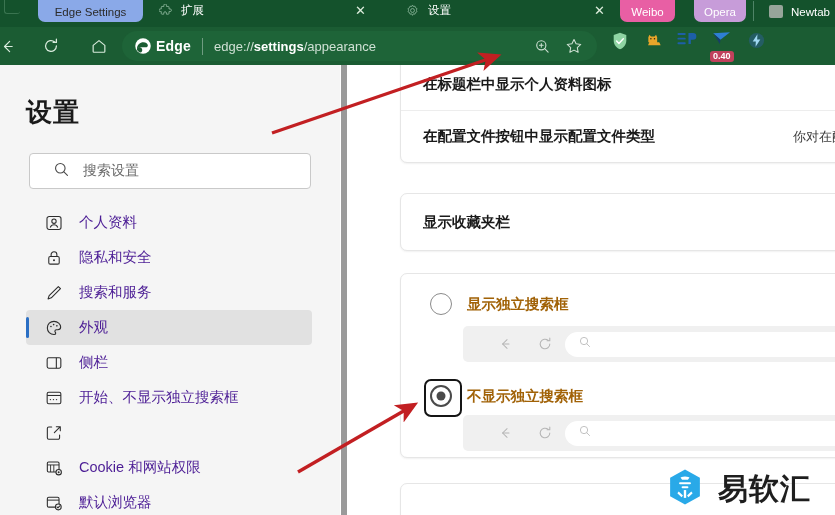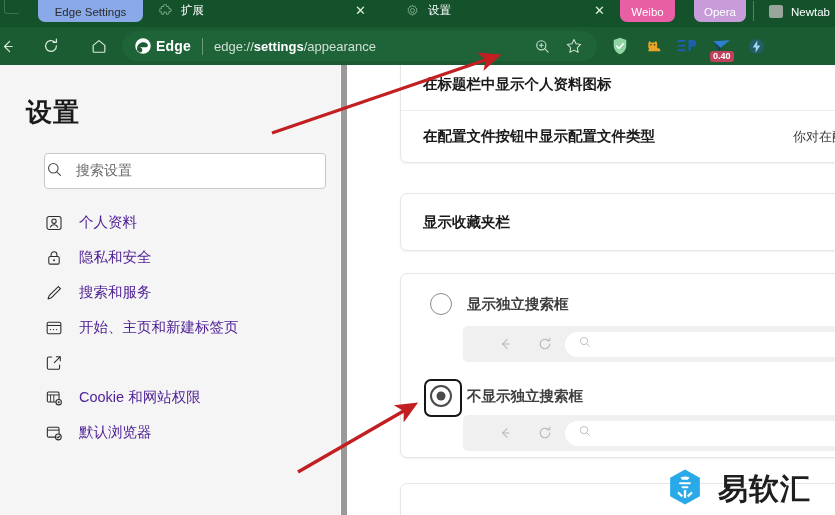--- a/index.html
+++ b/index.html
@@ -59,39 +59,39 @@
     display: flex; align-items: center; padding: 0 8px;
   }
   .ob-brand { display:flex; align-items:center; gap:4px; padding-left:4px; }
   .ob-brand-text { font-size: 14px; font-weight: bold; color: #ffffff; letter-spacing:.2px; }
   .ob-sep { width:1px; height:17px; background:#6f9c81; margin:0 11px; }
   .ob-url { font-size: 13px; color: #cfe0d4; white-space: nowrap; }
   .ob-url b { color:#ffffff; font-weight:bold;margin-top:11px; }
   .ob-right { margin-left:auto; display:flex; align-items:center; gap:2px; }
 
   .ext-icons { position:absolute; left:606px; top:4px; display:flex; align-items:center; gap:6px; }
-  .ext-ico { width:28px; height:30px; display:flex; align-items:center; justify-content:center; position:relative; }
+  .ext-ico { width:28px; height:30px; display:flex; justify-content:center; position:relative; }
   .badge {
     position:absolute; bottom:-1px; left:2px;
     background:#c0415c; color:#fff; font-size:9px; line-height:11px;
     padding:0 3px; border-radius:3px; font-weight:bold;
   }
 
   
   .page { position:absolute; left:0; top:65px; width:835px; height:450px; background:#ffffff; }
 
   .sidebar { position:absolute; left:0; top:0; width:340px; height:450px; background:#f5f5f5; }
   .settings-title {
     position:absolute; left:26px; top:30px;
     font-size:26px; font-weight:bold; color:#1a1a1a; letter-spacing:1px;
   }
   .search-box {
-    position:absolute; left:44px; top:88px; width:282px; height:36px;
+    position:absolute; left:29px; top:88px; width:282px; height:36px;
     background:#ffffff; border:1px solid #c9c9c9; border-radius:4px;
-    display:flex; align-items:center; gap:13px; padding-left:1px;
+    display:flex; align-items:center; gap:13px; padding-left:23px;
   }
   .search-ph { font-size:14px; color:#6b6b6b; }
 
   .nav { position:absolute; left:26px; top:140px; width:286px; }
   .nav-item {
     position:relative; height:35px; display:flex; align-items:center;
     gap:16px; padding-left:18px; border-radius:4px;
   }
   .nav-item.sel { background:#e1e1e1; }
   .nav-item.sel::before {
@@ -130,21 +130,21 @@
   }
   .radio.checked { border:2.4px solid #4a4a4a; }
   .radio.checked::after {
     content:""; position:absolute; left:50%; top:50%; width:9px; height:9px;
     transform:translate(-50%,-50%); border-radius:50%; background:#4a4a4a;
   }
   .radio-focus {
     position:absolute; left:-8px; top:-8px; width:38px; height:38px;
     border:2.5px solid #151515; border-radius:7px; box-shadow:0 0 0 1.5px #ffffff inset;
   }
-  .radio-label { font-size:14.5px; font-weight:bold; color:#404040; white-space:nowrap; }
+  .radio-label { font-size:14.5px; font-weight:bold; color:#a16207; white-space:nowrap; }
 
   .preview-bar {
     position:absolute; height:36px; background:#f0f0f0; border-radius:5px;
     display:flex; align-items:center; gap:0px; padding-left:22px;
   }
   .pv-ico { width:40px; height:36px; display:flex; align-items:center; justify-content:center; color:#b4b4b4; }
   .pv-field {
     width:300px; height:25px; background:#ffffff; border-radius:13px;
     display:flex; align-items:center; padding-left:13px; color:#b8b8b8;
   }
@@ -338,33 +338,53 @@
 
         <div class="nav-item">
           <span class="nav-ico">
             <svg viewBox="0 0 20 20" width="18" height="18">
                 <path d="M14.8 2.8l2.4 2.4L7 15.4 3.4 16.6l1.2-3.6z" fill="none" stroke="#2d2d2d" stroke-width="1.2" stroke-linejoin="round"></path>
               </svg>
           </span>
           <span class="nav-label">搜索和服务</span>
         </div>
 
-
+        <div class="nav-item sel">
+          <span class="nav-ico">
+            <svg viewBox="0 0 20 20" width="18" height="18">
+                <path d="M10 2.6c4.2 0 7.4 2.9 7.4 6.4 0 2.3-1.8 3-3.2 3h-1.5c-1 0-1.7.6-1.7 1.5 0 .5.2.8.4 1.1.3.4.5.7.5 1.2 0 .9-.8 1.5-1.9 1.5-4.2 0-7.4-3.2-7.4-7.4S5.8 2.6 10 2.6z" fill="none" stroke="#2d2d2d" stroke-width="1.2"></path>
+                <circle cx="6.6" cy="8.4" r=".9" fill="#2d2d2d"></circle>
+                <circle cx="9.6" cy="6.2" r=".9" fill="#2d2d2d"></circle>
+                <circle cx="13.2" cy="7.6" r=".9" fill="#2d2d2d"></circle>
+              </svg>
+          </span>
+          <span class="nav-label">外观</span>
+        </div>
+
+        <div class="nav-item">
+          <span class="nav-ico">
+            <svg viewBox="0 0 20 20" width="18" height="18">
+                <rect x="2.4" y="4.2" width="15.2" height="11.6" rx="1.8" fill="none" stroke="#2d2d2d" stroke-width="1.2"></rect>
+                <path d="M12.6 4.2v11.6" stroke="#2d2d2d" stroke-width="1.2"></path>
+              </svg>
+          </span>
+          <span class="nav-label">侧栏</span>
+        </div>
 
         <div class="nav-item">
           <span class="nav-ico">
             <svg viewBox="0 0 20 20" width="18" height="18">
                 <rect x="2.4" y="3.6" width="15.2" height="12.8" rx="1.8" fill="none" stroke="#2d2d2d" stroke-width="1.2"></rect>
                 <path d="M2.4 7.2h15.2" stroke="#2d2d2d" stroke-width="1.2"></path>
                 <circle cx="6" cy="11.8" r=".8" fill="#2d2d2d"></circle>
                 <circle cx="9.4" cy="11.8" r=".8" fill="#2d2d2d"></circle>
                 <circle cx="12.8" cy="11.8" r=".8" fill="#2d2d2d"></circle>
               </svg>
           </span>
-          <span class="nav-label">开始、主页和新建标签页</span>
+          <span class="nav-label">开始、不显示独立搜索框</span>
         </div>
 
         <div class="nav-item">
           <span class="nav-ico">
             <svg viewBox="0 0 20 20" width="18" height="18">
                 <path d="M7.4 3.4H4.2a1.6 1.6 0 00-1.6 1.6v10.4A1.6 1.6 0 004.2 17h10.4a1.6 1.6 0 001.6-1.6v-3.2" fill="none" stroke="#2d2d2d" stroke-width="1.2" stroke-linecap="round"></path>
                 <path d="M10.4 9.6L17 3m0 0h-4.4M17 3v4.4" fill="none" stroke="#2d2d2d" stroke-width="1.2" stroke-linecap="round" stroke-linejoin="round"></path>
               </svg>
           </span>
         </div>

